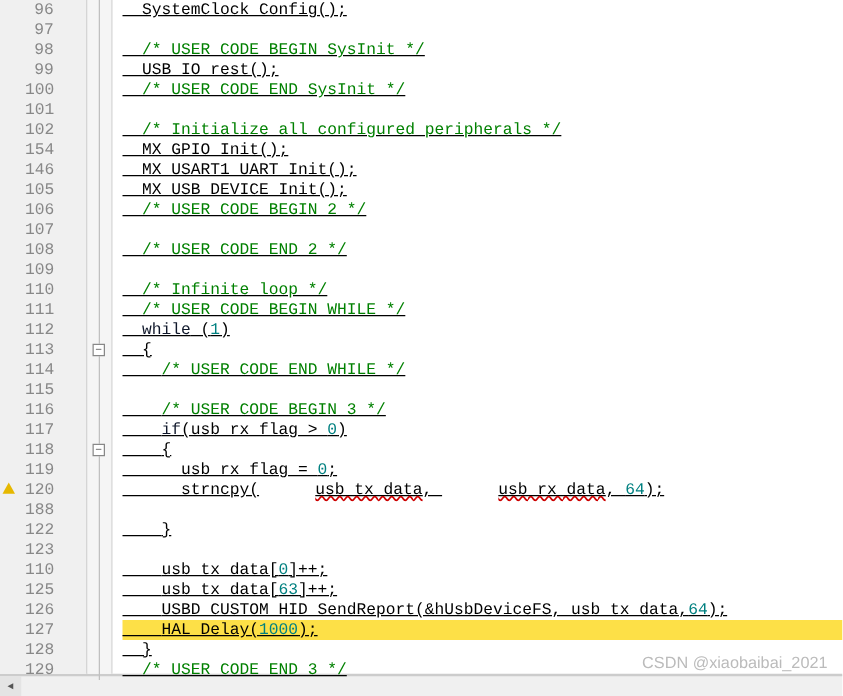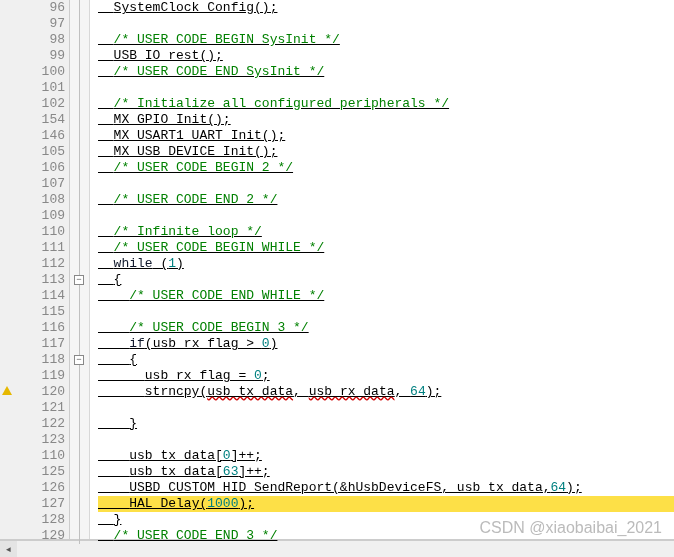--- a/index.html
+++ b/index.html
@@ -14,21 +14,21 @@
 }
 .editor {
   display: flex;
   height: 540px;
   border-bottom: 1px solid #ccc;
 }
 .gutter {
   width: 50px;
   background: #f0f0f0;
   text-align: right;
-  padding-right: 4px;
+  padding-right: 26px;
   color: #888;
   user-select: none;
   border-right: 1px solid #ccc;
   line-height: 16px;
   padding-top: 0;
 }
 .gutter div { height: 16px; position: relative; }
 .fold-col {
   width: 20px;
   background: #f5f5f5;
@@ -63,21 +63,21 @@
   line-height: 16px;
   padding-left: 8px;
   white-space: pre;
   color: #000;
 }
 .code-line { height: 16px; text-decoration: underline; }
 .hl { background: #fde047; }
 .kw { color: #0f172a; }
 .cm { color: #008000; }
 .num { color: #008080; }
-.err { text-decoration: underline wavy #c00; }
+.err { text-decoration: underline wavy #c00; margin-left: 45px; }
 .warn-icon {
   position: absolute;
   left: 2px;
   top: 2px;
   width: 0; height: 0;
   border-left: 5px solid transparent;
   border-right: 5px solid transparent;
   border-bottom: 9px solid #e6b800;
 }
 .scroll-h {
@@ -95,21 +95,21 @@
   justify-content: center;
   font-size: 8px;
   color: #555;
 }
 .watermark {
   position: absolute;
   right: 12px;
   bottom: 20px;
   color: #bbb;
   font-family: Arial, sans-serif;
-  font-size: 16px;
+  font-size: 13px;
   pointer-events: none;
 }
 .icon-col {
   width: 20px;
   background: #f0f0f0;
   line-height: 16px;
   position: relative;
 }
 .icon-col div { height: 16px; position: relative; }
 </style>
@@ -174,21 +174,21 @@
       <div>111</div>
       <div>112</div>
       <div>113</div>
       <div>114</div>
       <div>115</div>
       <div>116</div>
       <div>117</div>
       <div>118</div>
       <div>119</div>
       <div>120</div>
-      <div>121</div>
+      <div>188</div>
       <div>122</div>
       <div>123</div>
       <div>110</div>
       <div>125</div>
       <div>126</div>
       <div>127</div>
       <div>128</div>
       <div>129</div>
     </div>
   <div class="fold-col" id="foldcol">

